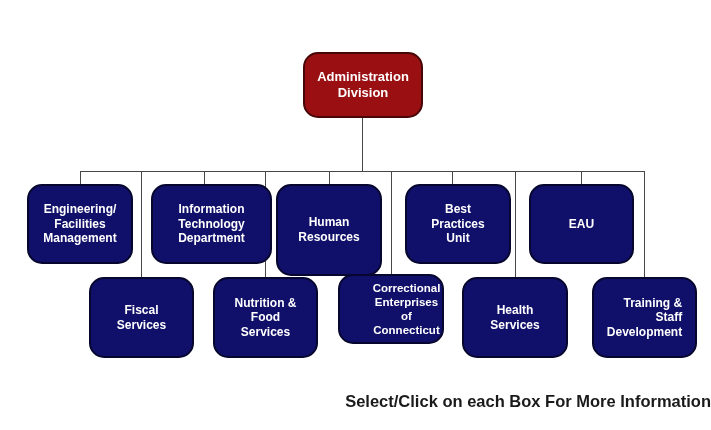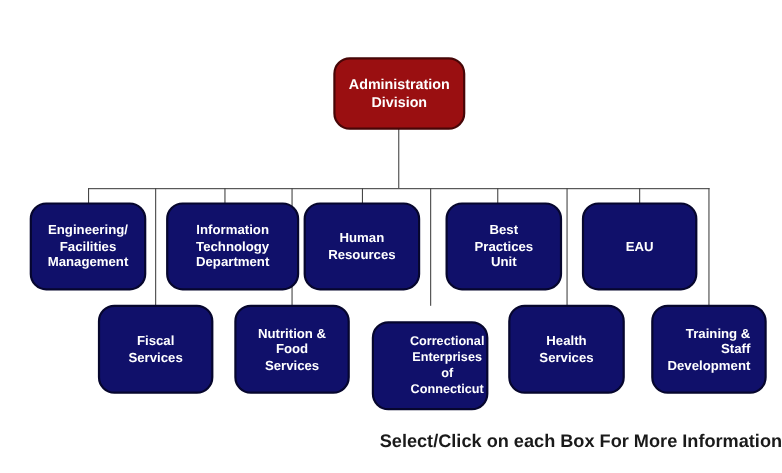--- a/index.html
+++ b/index.html
@@ -91,21 +91,21 @@
   <div class="box dept-box" style="left:27px;  top:184px; width:106px; height:80px;">
     <span class="box-label">Engineering/
 Facilities
 Management</span>
   </div>
   <div class="box dept-box" style="left:151px; top:184px; width:121px; height:80px;">
     <span class="box-label">Information
 Technology
 Department</span>
   </div>
-  <div class="box dept-box" style="left:276px; top:184px; width:106px; height:80px;">
+  <div class="box dept-box" style="left:276px; top:184px; width:106px; height:92px;">
     <span class="box-label">Human
 Resources</span>
   </div>
   <div class="box dept-box" style="left:405px; top:184px; width:106px; height:80px;">
     <span class="box-label">Best
 Practices
 Unit</span>
   </div>
   <div class="box dept-box" style="left:529px; top:184px; width:105px; height:80px;">
     <span class="box-label">EAU</span>
@@ -113,21 +113,21 @@
 
   <div class="box dept-box" style="left:89px;  top:277px; width:105px; height:81px;">
     <span class="box-label">Fiscal
 Services</span>
   </div>
   <div class="box dept-box" style="left:213px; top:277px; width:105px; height:81px;">
     <span class="box-label">Nutrition &amp;
 Food
 Services</span>
   </div>
-  <div class="box dept-box" style="left:338px; top:292px; width:106px; height:81px;padding-left:31px;">
+  <div class="box dept-box" style="left:338px; top:274px; width:106px; height:70px;padding-left:31px;">
     <span class="box-label" style="font-size:11.5px;">Correctional
 Enterprises
 of
 Connecticut</span>
   </div>
   <div class="box dept-box" style="left:462px; top:277px; width:106px; height:81px;">
     <span class="box-label">Health
 Services</span>
   </div>
   <div class="box dept-box" style="left:592px; top:277px; width:105px; height:81px;text-align:right;">

